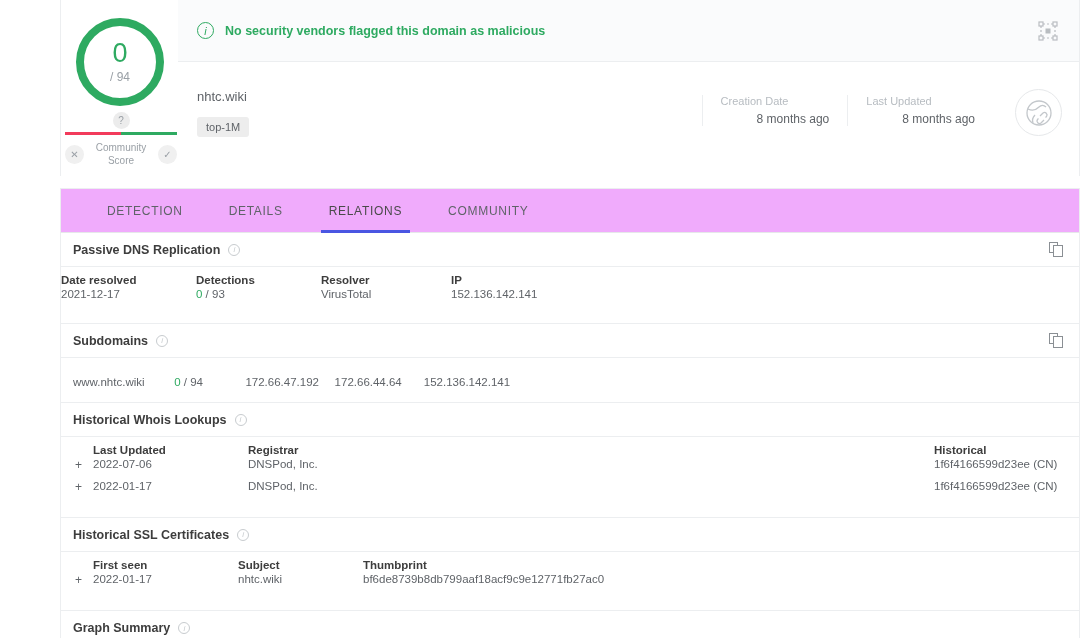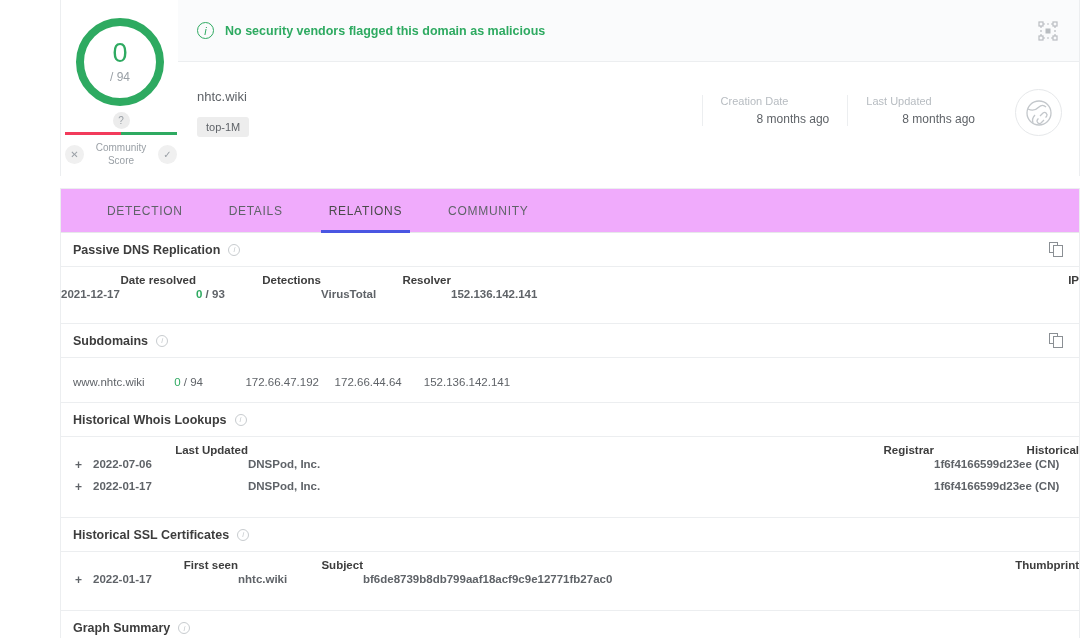--- a/index.html
+++ b/index.html
@@ -140,24 +140,24 @@
   .info-icon {
     width: 12px; height: 12px; border-radius: 50%;
     border: 1px solid #c8cccf; color: #c8cccf;
     font-size: 8px; display: inline-flex; align-items: center; justify-content: center;
     margin-left: 8px; font-style: italic;
   }
   .copy-icon { position: absolute; right: 16px; top: 9px; width: 14px; height: 15px; }
 
   table.rel { width: 100%; border-collapse: collapse; font-size: 11.5px; }
   table.rel th {
-    text-align: right; font-weight: bold; color: #3d3d3d;
+    text-align: left; font-weight: bold; color: #3d3d3d;
     font-size: 11.5px; padding: 7px 0 1px 0;
   }
-  table.rel td { color: #5f6368; padding: 1px 0 7px 0; vertical-align: top; font-weight: bold; }
+  table.rel td { color: #5f6368; padding: 1px 0 7px 0; vertical-align: top; }
   .tbl-pad { padding-left: 12px; }
   .green { color: #2eaa61; }
   .plus { color: #9aa0a6; font-size: 12px; width: 20px; }
 
   .sub-row { font-size: 11.5px; color: #5f6368; padding: 18px 0 14px 12px; }
   .sub-row span { display: inline-block; }
   .divider { height: 1px; background: #eceef0; }
   .spacer { height: 16px; }
 </style>
 </head>

